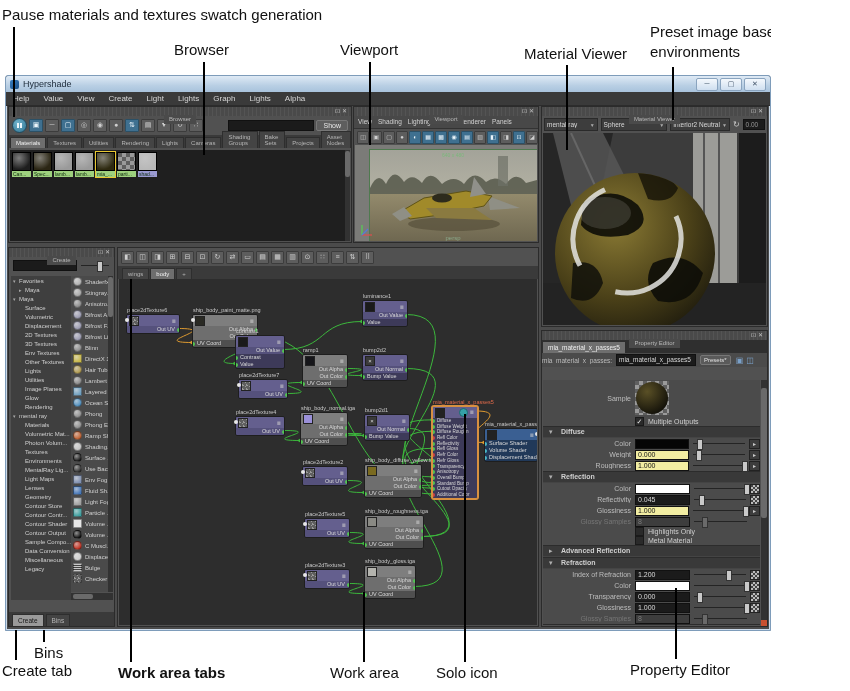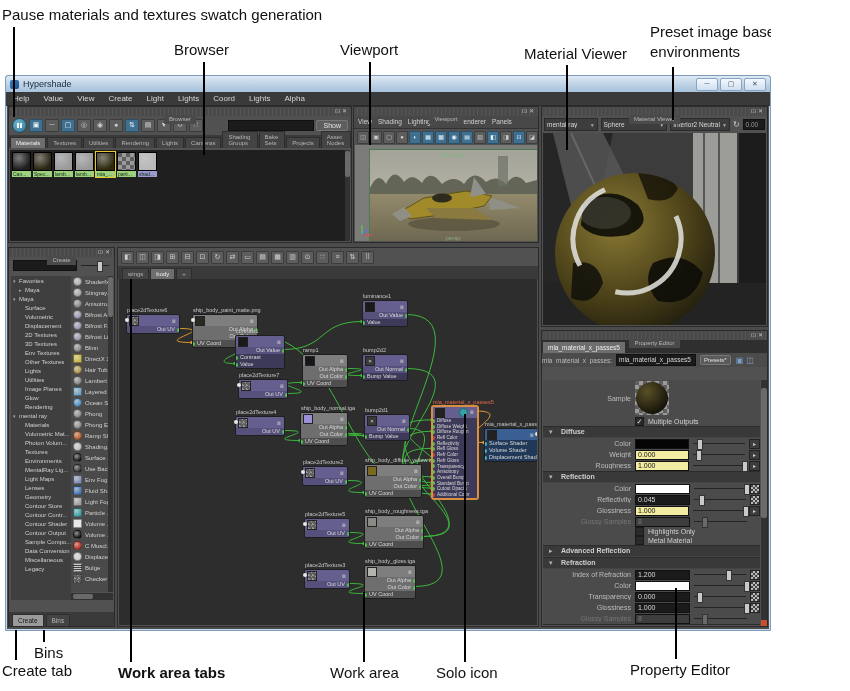--- a/index.html
+++ b/index.html
@@ -143,21 +143,21 @@
         <span class="wbtn">✕</span>
       </span>
     </div>
     <div class="menubar" id="menubar">
         <div class="menuitem">Help</div>
         <div class="menuitem">Value</div>
         <div class="menuitem">View</div>
         <div class="menuitem">Create</div>
         <div class="menuitem">Light</div>
         <div class="menuitem">Lights</div>
-        <div class="menuitem">Coord</div>
+        <div class="menuitem">Graph</div>
         <div class="menuitem">Lights</div>
         <div class="menuitem">Alpha</div>
       </div>
 
     <div class="panel" id="browser-panel" style="left:2px;top:30px;width:344px;height:137px;">
       <div class="phead">
         <span class="ptitle">Browser</span>
         <span class="picons"><span>⊡</span><span>✕</span></span>
       </div>
       <div class="iconrow" id="bp-toolbar" style="height:15px;">

